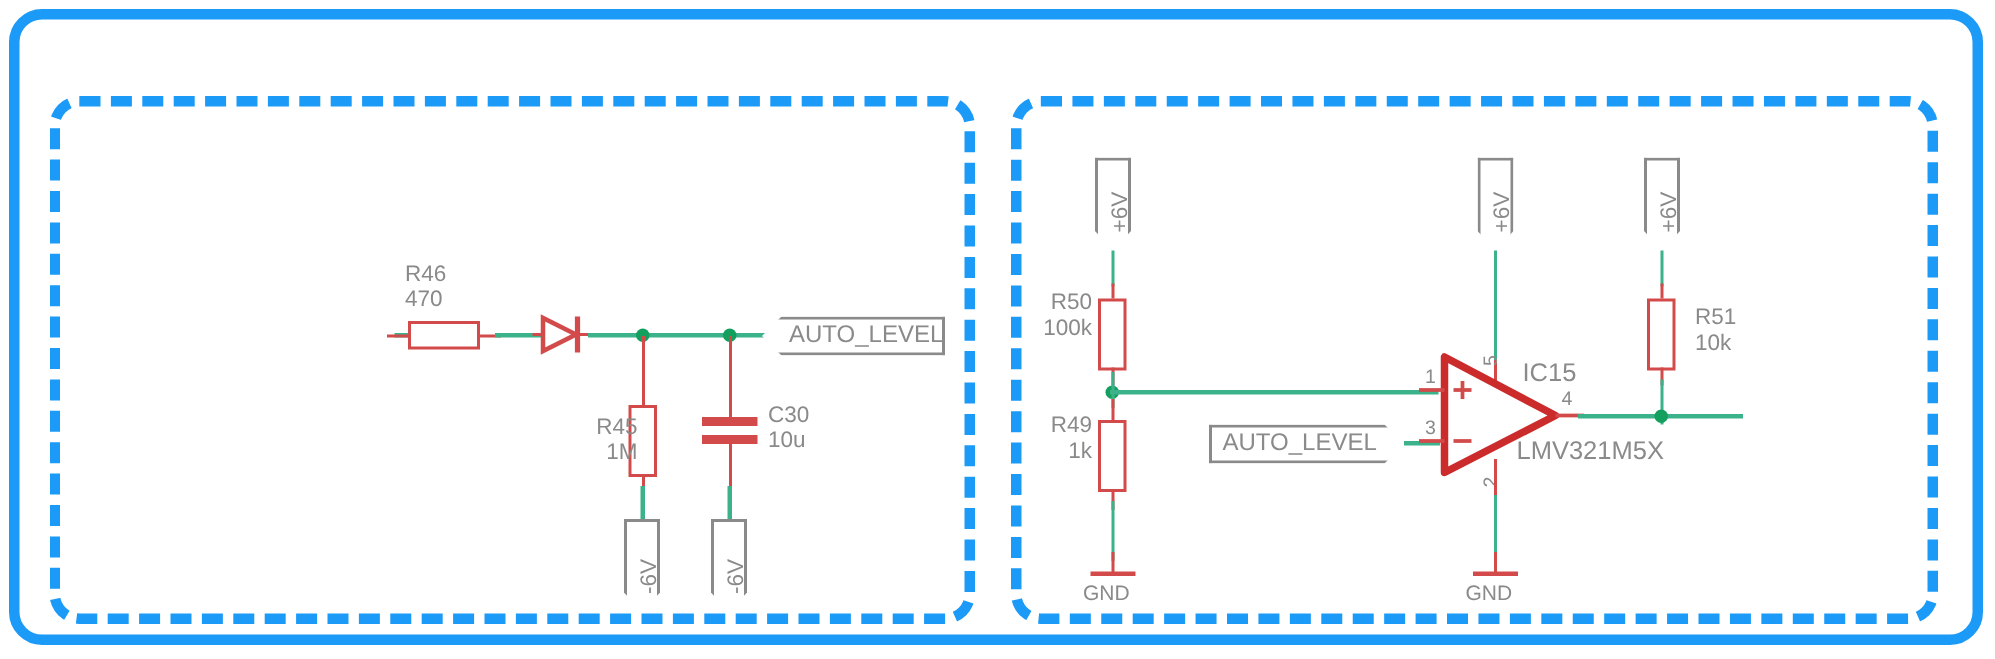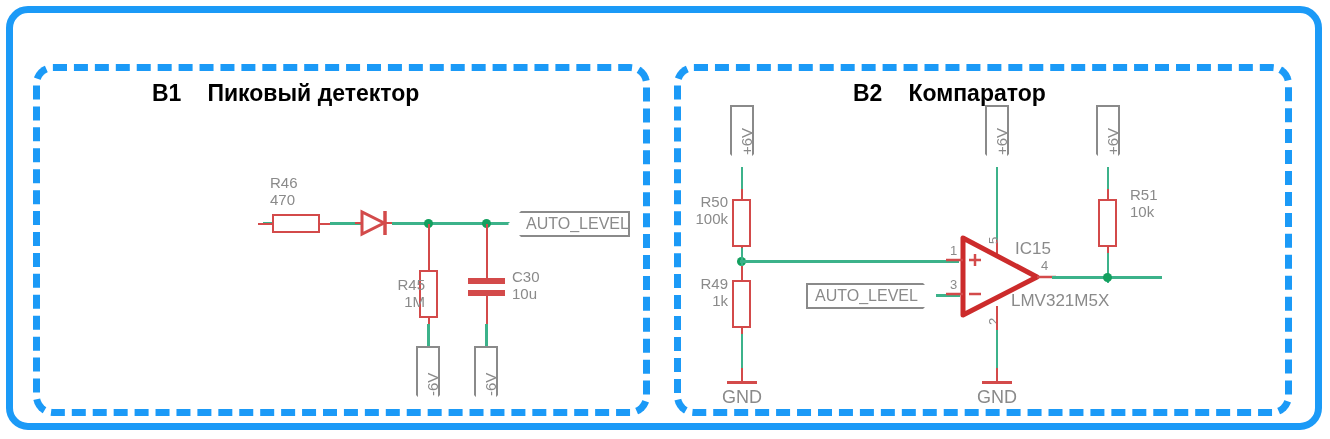--- a/index.html
+++ b/index.html
@@ -151,21 +151,21 @@
     transform-origin: left top;
   }
   .gnd-bar {
     position: absolute;
     background: #d34a4a;
     height: 3px;
     width: 30px;
   }
   .gnd-txt {
     position: absolute;
-    font-size: 18px;
+    font-size: 14px;
     color: #8a8a8a;
     white-space: nowrap;
   }
   .svg-layer {
     position: absolute;
     left: 0;
     top: 0;
     width: 1330px;
     height: 439px;
     pointer-events: none;
@@ -173,26 +173,20 @@
 </style>
 </head>
 <body>
 
 <div id="root">
 
   <div class="outer-box"></div>
   <div class="sub-box" id="box-b1"></div>
   <div class="sub-box" id="box-b2"></div>
 
-  <div class="title-sub" id="title-b1">
-    <span class="tag">B1</span><span>Пиковый детектор</span>
-  </div>
-  <div class="title-sub" id="title-b2">
-    <span class="tag">B2</span><span>Компаратор</span>
-  </div>
 
 
   <div class="wire-g" style="left:263px; top:222px; width:18px; height:2.5px;"></div>
 
   <div class="wire-r" style="left:258px; top:222.5px; width:14px; height:2px;"></div>
 
   <div class="res" style="left:272px; top:214px; width:48px; height:19px;"></div>
   <div class="ref" style="left:270px; top:174px;">
     <span>R46</span><br>
     <span>470</span>
@@ -281,21 +275,21 @@
   <div class="powerport-txt" style="left:993px; top:155px;">+6V</div>
   <div class="wire-g" style="left:995.5px; top:167px; width:2.5px; height:77px;"></div>
   <div class="wire-r" style="left:996px; top:240px; width:2px; height:22px;"></div>
 
   <div class="powerport" style="left:1096px; top:105px;"></div>
   <div class="powerport-txt" style="left:1104px; top:155px;">+6V</div>
   <div class="wire-g" style="left:1106.5px; top:167px; width:2.5px; height:24px;"></div>
 
   <div class="wire-r" style="left:1107px; top:189px; width:2px; height:12px;"></div>
   <div class="res" style="left:1098px; top:199px; width:19px; height:48px;"></div>
-  <div class="ref" style="left:1130px; top:186px;">
+  <div class="ref" style="left:1130px; top:203px;">
     <span>R51</span><br>
     <span>10k</span>
   </div>
   <div class="wire-r" style="left:1107px; top:245px; width:2px; height:12px;"></div>
   <div class="wire-g" style="left:1106.5px; top:253px; width:2.5px; height:30px;"></div>
 
   <svg class="svg-layer">
     <polygon points="963,238 963,315 1037,277" fill="#ffffff" stroke="#cc2b2b" stroke-width="5" stroke-linejoin="round"></polygon>
 
     <line x1="946" y1="260" x2="963" y2="260" stroke="#d34a4a" stroke-width="2.5"></line>

